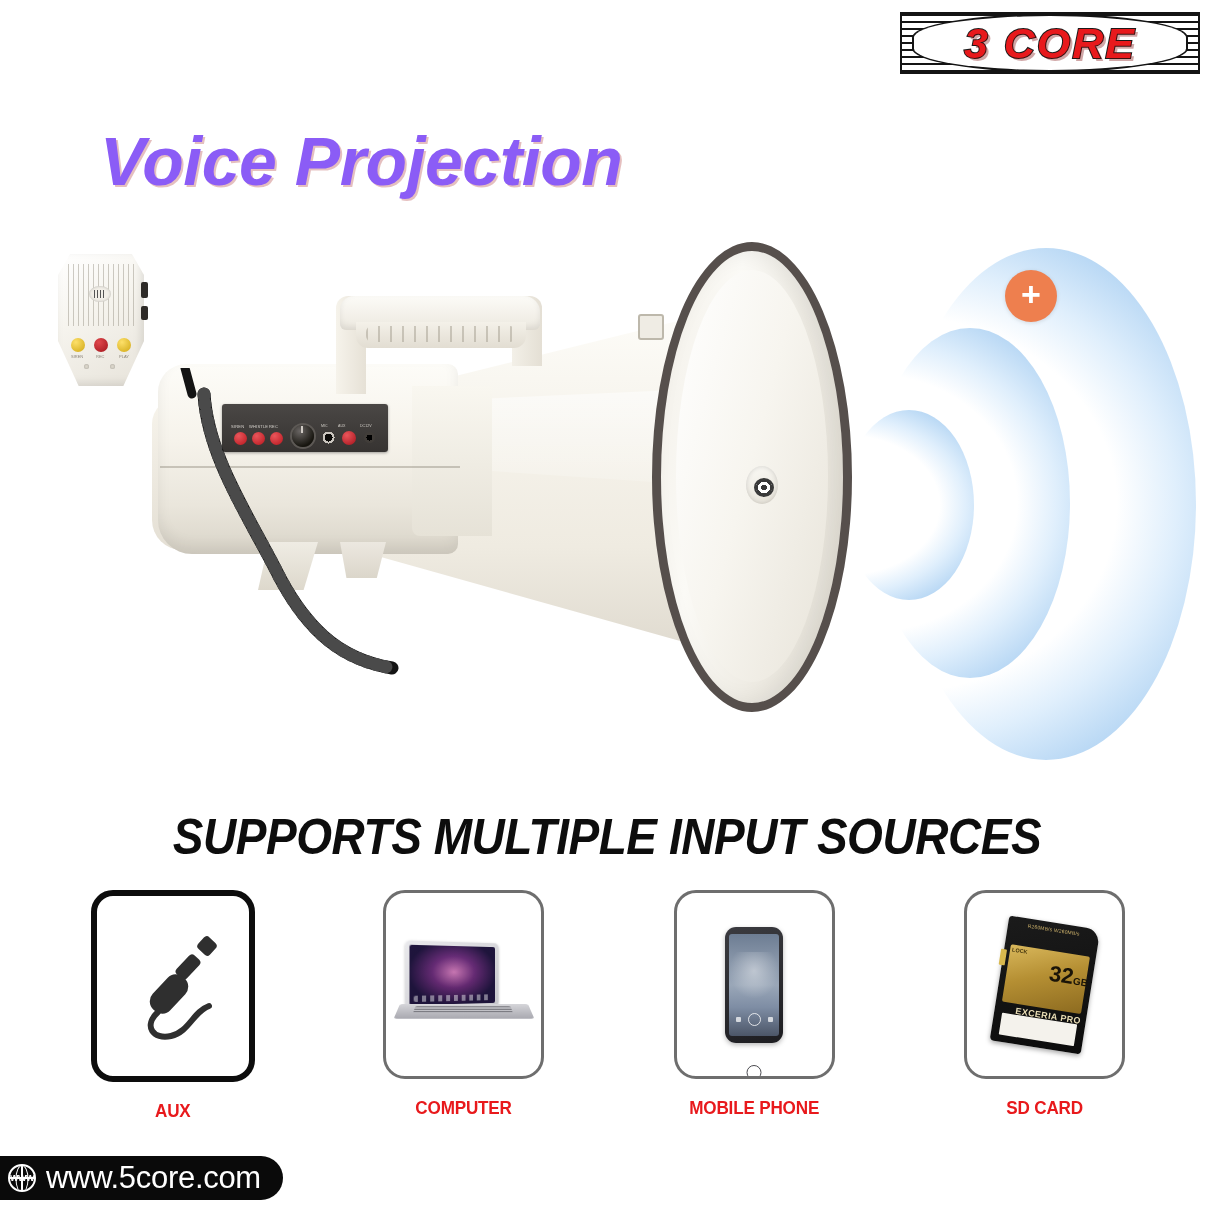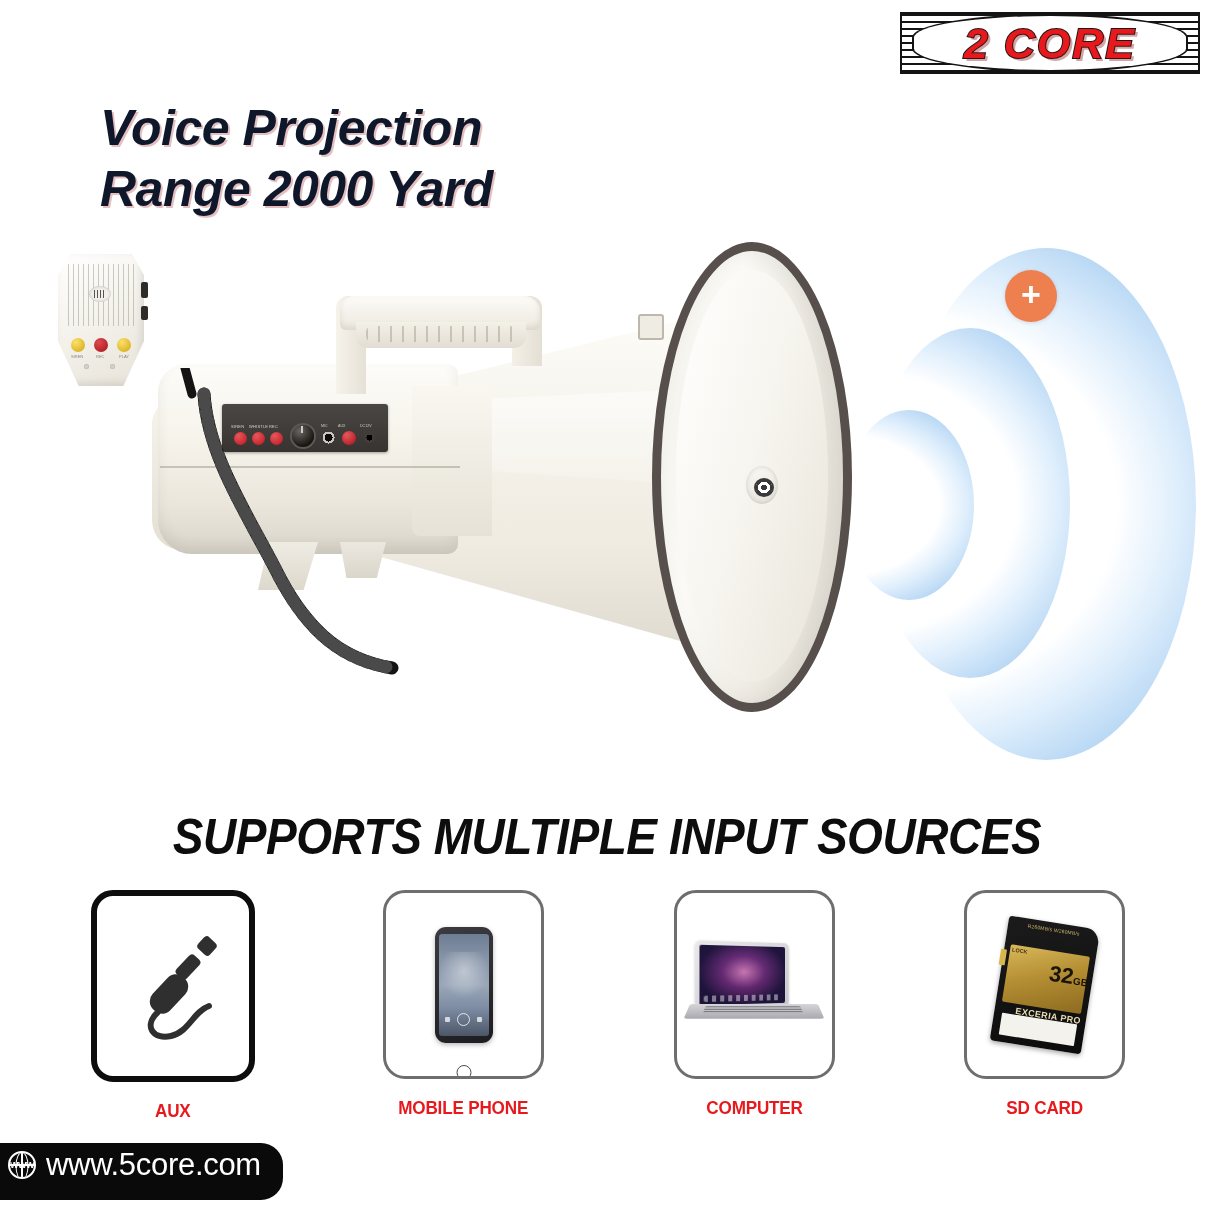--- a/index.html
+++ b/index.html
@@ -9,22 +9,22 @@
     font-family:"Liberation Sans", sans-serif;
     overflow:hidden;
     position:relative;
   }
   .stage{position:absolute;inset:0;}
 
   
   .headline{
     position:absolute; left:100px; top:36px;
     font-weight:bold; font-style:italic;
-    font-size:50px; line-height:1.23;
-    color:#0f172a;
+    font-size:68px; line-height:1.23;
+    color:#8b5cf6;
     letter-spacing:-0.5px;
     text-shadow:2px 2px 0 rgba(150,0,0,.25);
     white-space:pre-line;
   }
   .headline .l2{display:block;}
 
   
   .logo{
     position:absolute; right:14px; top:12px;
     width:300px; height:62px;
@@ -430,21 +430,21 @@
     position:absolute;left:92px;top:20px;width:34px;height:34px;
     transform:rotate(-20deg);
     background:linear-gradient(180deg,#eeeef1 0%,#c6c6cb 40%,#5d5d63 55%,#242428 100%);
     border-radius:3px;
     box-shadow:0 2px 4px rgba(0,0,0,.28);
   }
 
   
   .site-pill{
     position:absolute;left:0;bottom:14px;
-    height:44px;padding:0 22px 13px 8px;
+    height:44px;padding:0 22px 0 8px;
     background:#0a0a0a;
     border-radius:0 22px 22px 0;
     display:flex;align-items:center;gap:10px;
   }
   .globe{width:28px;height:28px;border-radius:50%;position:relative;flex:none;
     border:2px solid #ffffff;box-sizing:border-box;overflow:hidden;}
   .globe::before{
     content:"";position:absolute;left:50%;top:-1px;bottom:-1px;width:0;
     transform:translateX(-50%);
     box-shadow:0 0 0 1px #fff;
@@ -463,27 +463,26 @@
   }
   .site-url{color:#ffffff;font-size:31px;letter-spacing:-.3px;}
 </style>
 </head>
 <body>
 
 <div class="stage">
 
   <div class="headline">
     <span>Voice Projection</span>
-    <span class="l2">Range 2000 Yard</span>
   </div>
 
   <div class="logo">
     <div class="stripes"></div>
     <div class="bump"></div>
-    <div class="brand">2 CORE</div>
+    <div class="brand">3 CORE</div>
   </div>
 
   <div class="waves">
     <div class="arc arc1"></div>
     <div class="arc arc2"></div>
     <div class="arc arc3"></div>
   </div>
   <div class="plus-badge">
     <span>+</span>
   </div>
@@ -561,46 +560,46 @@
             <rect x="44" y="46" width="24" height="44" rx="11" transform="rotate(43 56 68)"></rect>
           </g>
           <path d="M45 86 C 30 100, 40 114, 58 110 C 76 106, 80 86, 96 80" fill="none" stroke="#2f2f2f" stroke-width="6" stroke-linecap="round"></path>
         </svg>
       </div>
       <div class="source-label">AUX</div>
     </div>
 
     <div class="source">
       <div class="source-box">
+        <div class="laptop">
+          <div class="lap-lid">
+            <div class="lap-screen"></div>
+          </div>
+          <div class="lap-base">
+            <div class="lap-keys"></div>
+          </div>
+        </div>
+      </div>
+      <div class="source-label">COMPUTER</div>
+    </div>
+
+    <div class="source">
+      <div class="source-box">
         <div class="phone">
           <div class="phone-screen">
             <div class="phone-ctrl">
               <i></i>
               <i class="play"></i>
               <i></i>
             </div>
           </div>
           <div class="phone-home"></div>
         </div>
       </div>
       <div class="source-label">MOBILE PHONE</div>
-    </div>
-
-    <div class="source">
-      <div class="source-box">
-        <div class="laptop">
-          <div class="lap-lid">
-            <div class="lap-screen"></div>
-          </div>
-          <div class="lap-base">
-            <div class="lap-keys"></div>
-          </div>
-        </div>
-      </div>
-      <div class="source-label">COMPUTER</div>
     </div>
 
     <div class="source">
       <div class="source-box">
         <div class="sdcard">
           <div class="sd-body"></div>
           <div class="sd-lock"></div>
           <div class="sd-gold"></div>
           <div class="sd-top-txt">R260MB/s  W260MB/s</div>
           <div class="sd-cap">LOCK</div>

